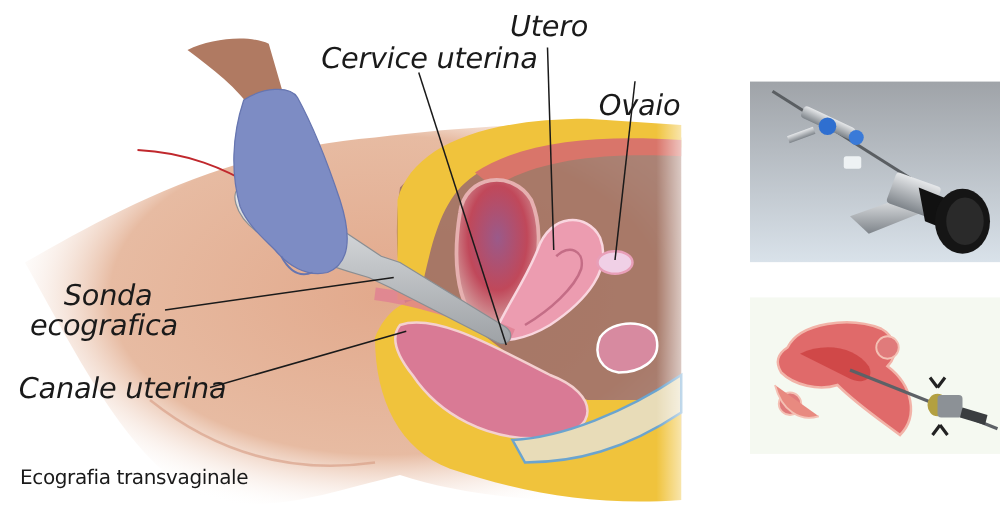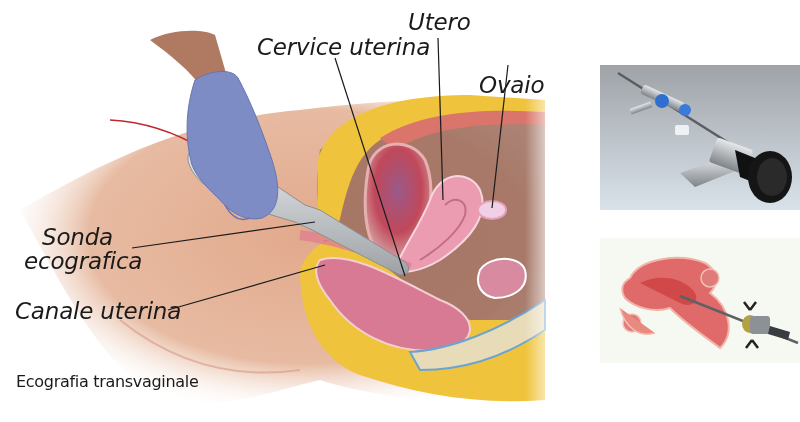--- a/index.html
+++ b/index.html
@@ -1,19 +1,19 @@
 <!DOCTYPE html>
 <html><head>
 <meta charset="utf-8">
 <style>
   html,body{margin:0;padding:0;background:#ffffff;}
   body{width:800px;height:422px;position:relative;overflow:hidden;font-family:"DejaVu Sans","Liberation Sans",sans-serif;}
   .illus{position:absolute;left:0;top:0;width:560px;height:422px;}
   .label{position:absolute;color:#1a1a1a;font-size:23px;line-height:22px;white-space:nowrap;font-weight:300;letter-spacing:-0.2px;font-style:italic;}
-  .label.center{text-align:left;}
+  .label.center{text-align:right;}
   .caption{position:absolute;left:16px;top:372px;font-size:16px;color:#1a1a1a;letter-spacing:-0.3px;}
   .photo{position:absolute;left:600px;top:65px;width:200px;height:145px;overflow:hidden;}
   .drawing{position:absolute;left:600px;top:238px;width:200px;height:125px;overflow:hidden;background:#f5f8f0;}
   svg{display:block;}
 </style>
 </head>
 <body>
 
 <div class="illus">
   <svg width="560" height="422" viewBox="0 0 560 422">

